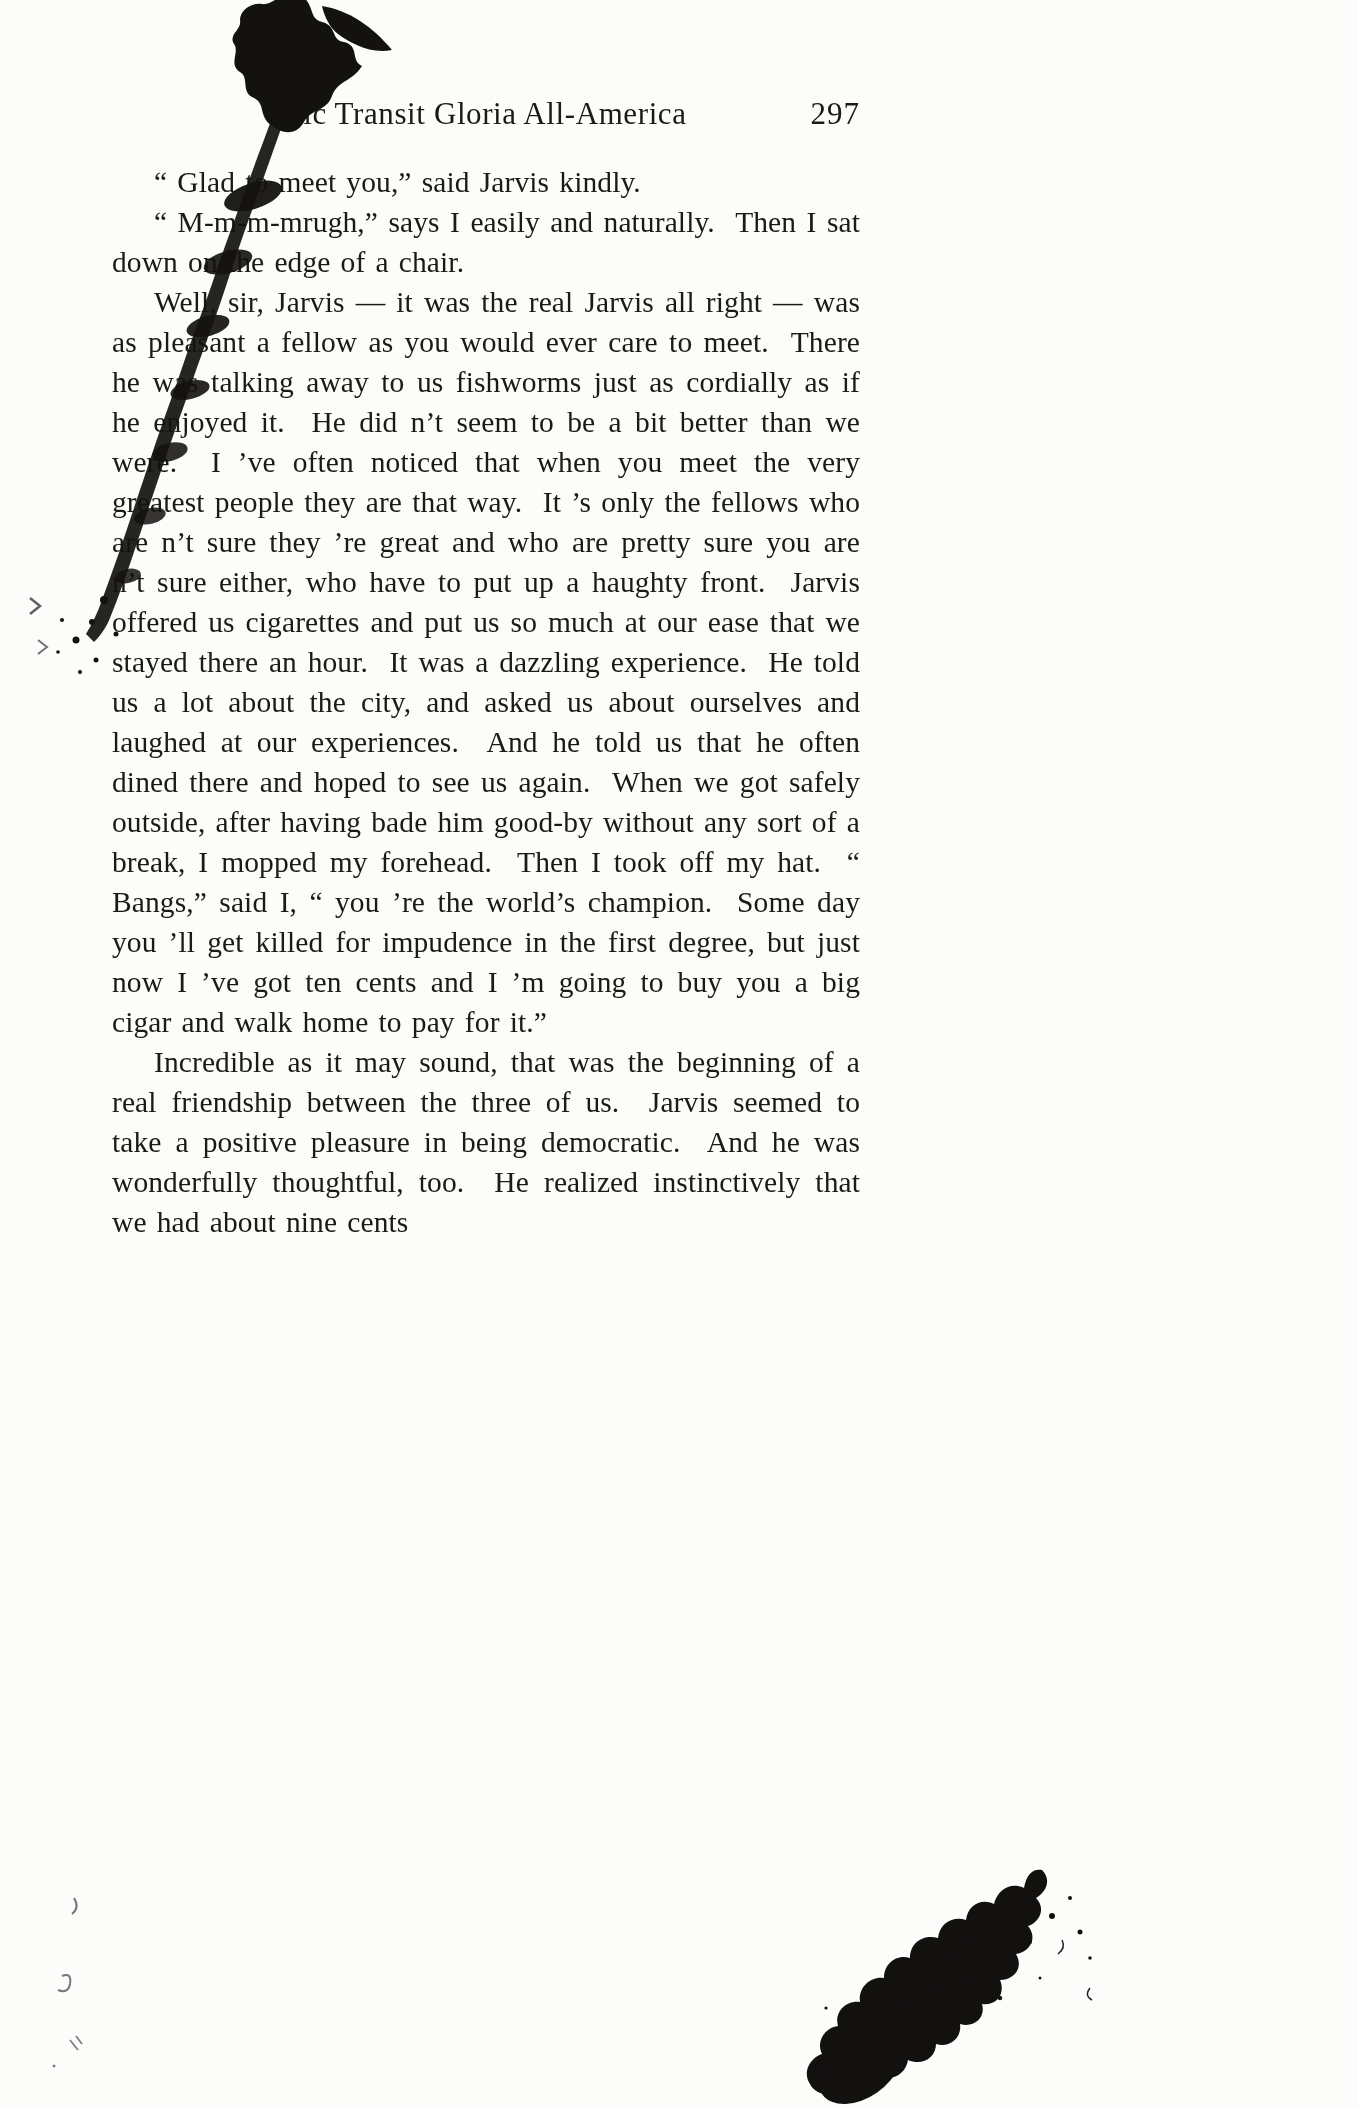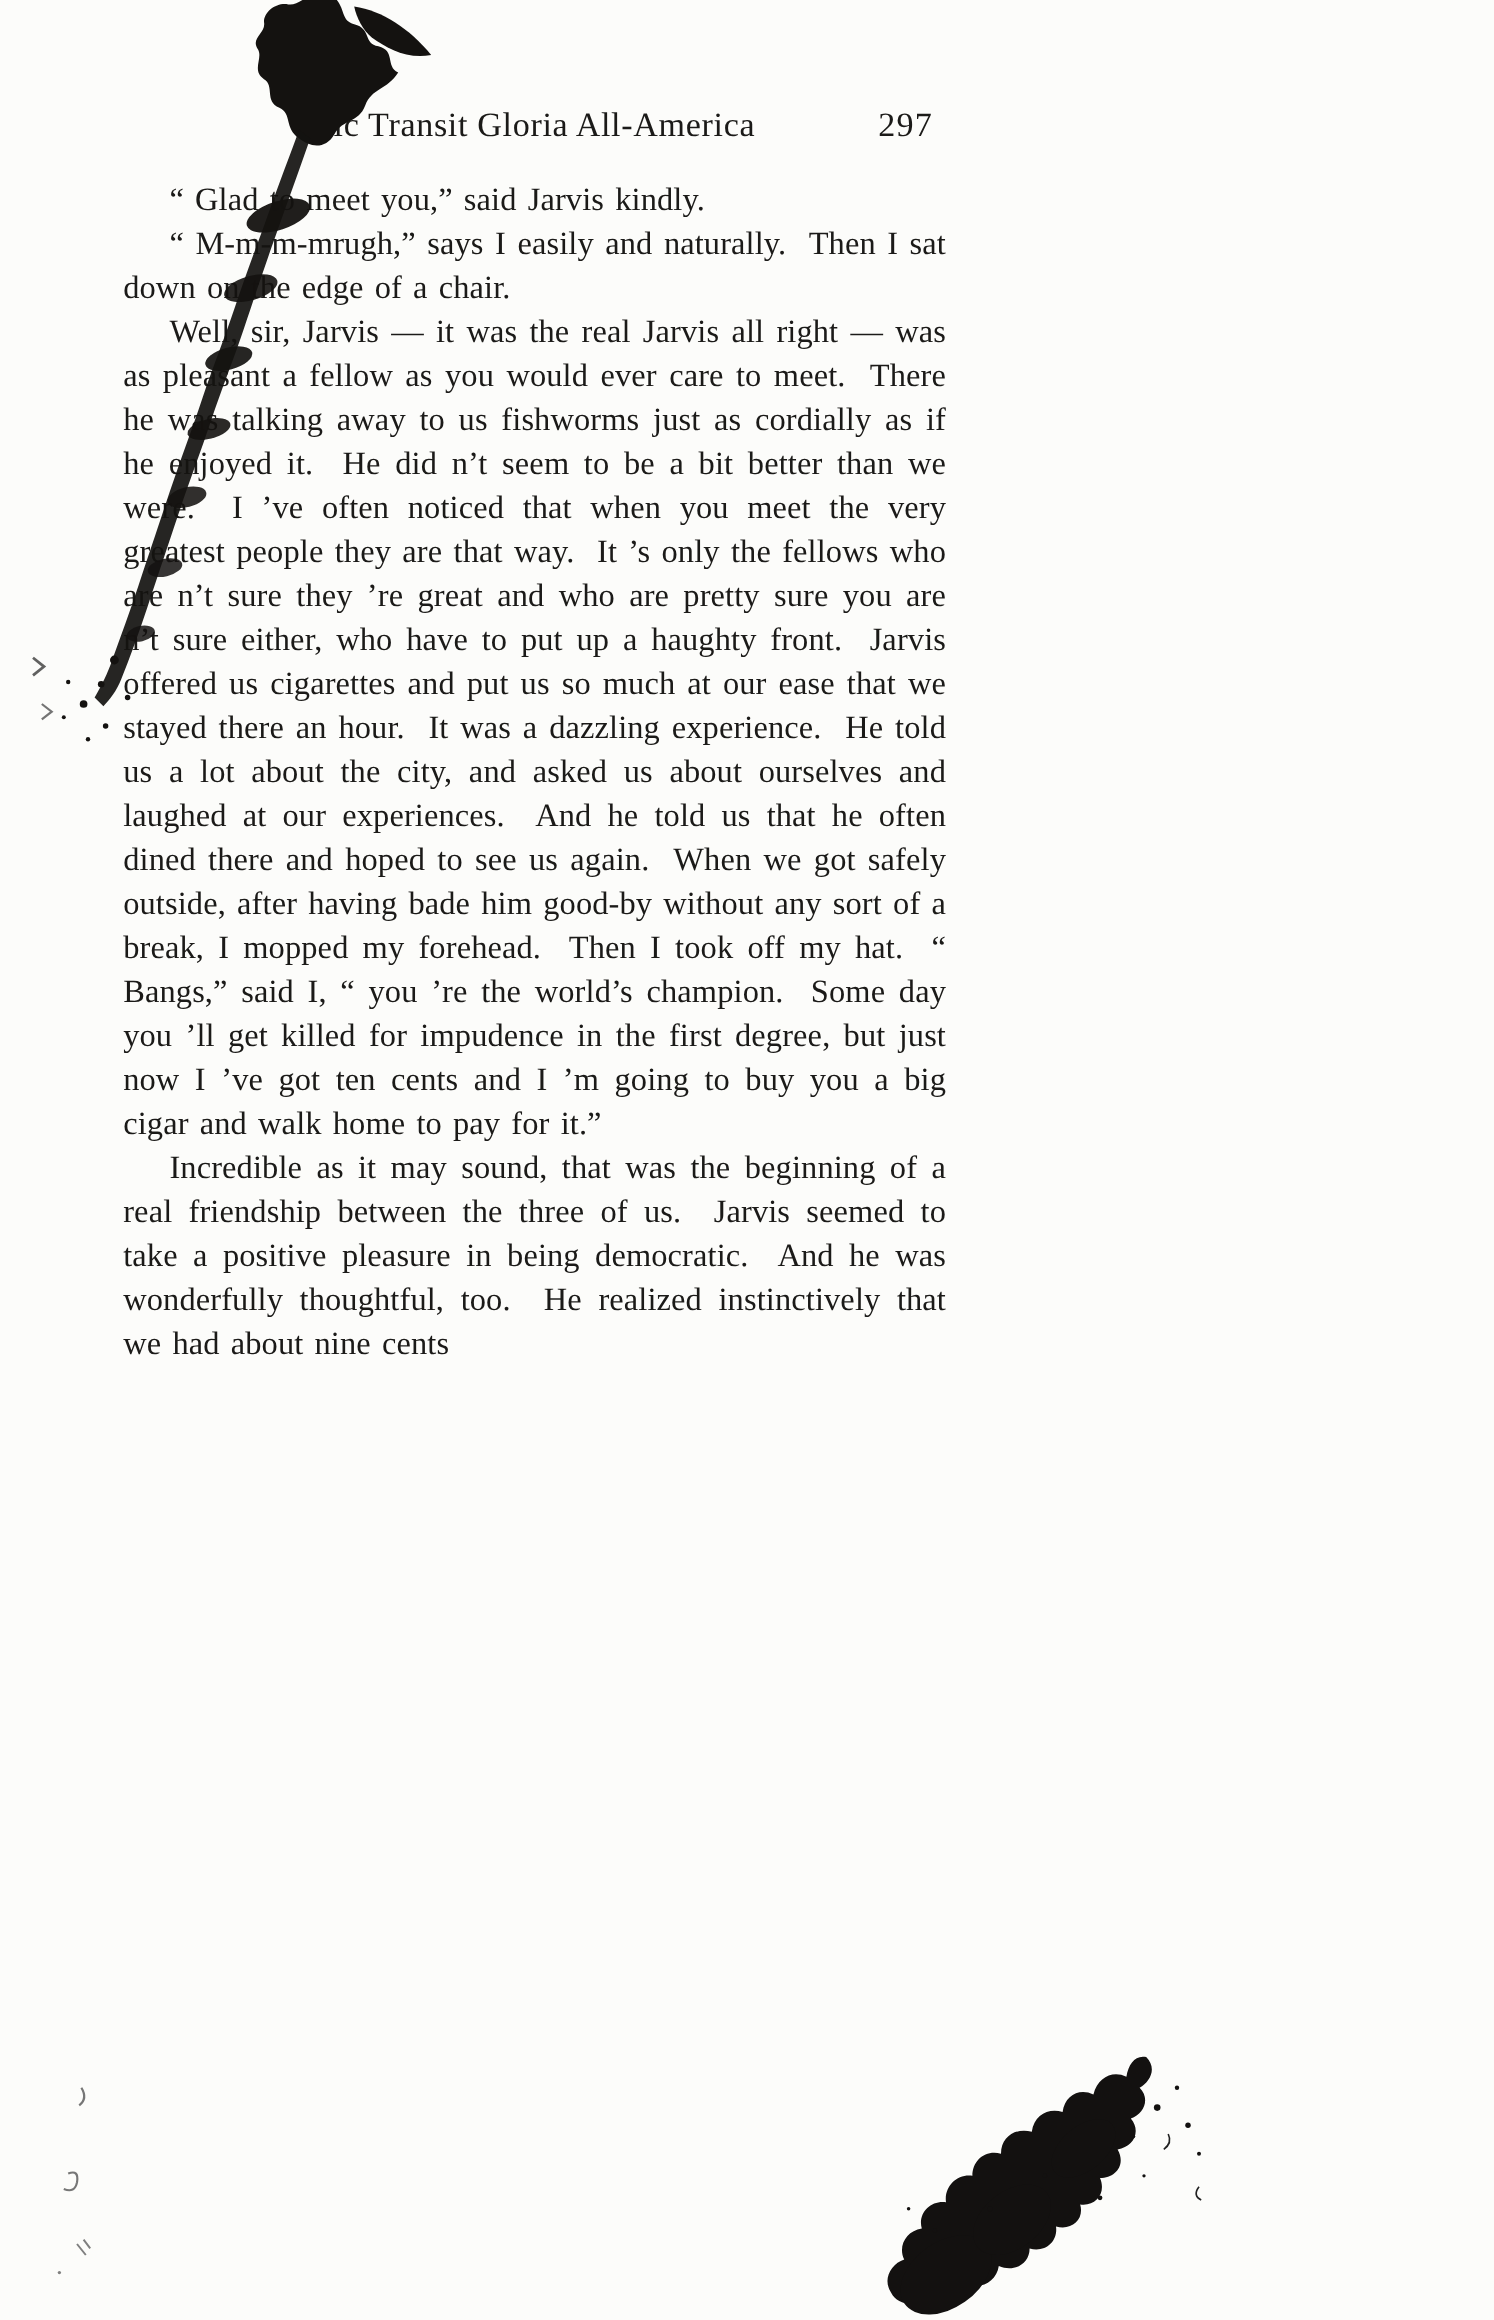--- a/index.html
+++ b/index.html
@@ -30,21 +30,21 @@
     white-space: nowrap;
   }
   .header-title {
     position: absolute;
     left: 50%;
     transform: translateX(-50%);
     letter-spacing: 0.6px;
   }
   .page-number {
     position: absolute;
-    right: 12px;
+    right: 0;
     top: 0;
     letter-spacing: 1px;
   }
   .body-text {
     font-size: 29.5px;
     line-height: 40px;
     text-align: justify;
   }
   .body-text p {
     margin: 0;

